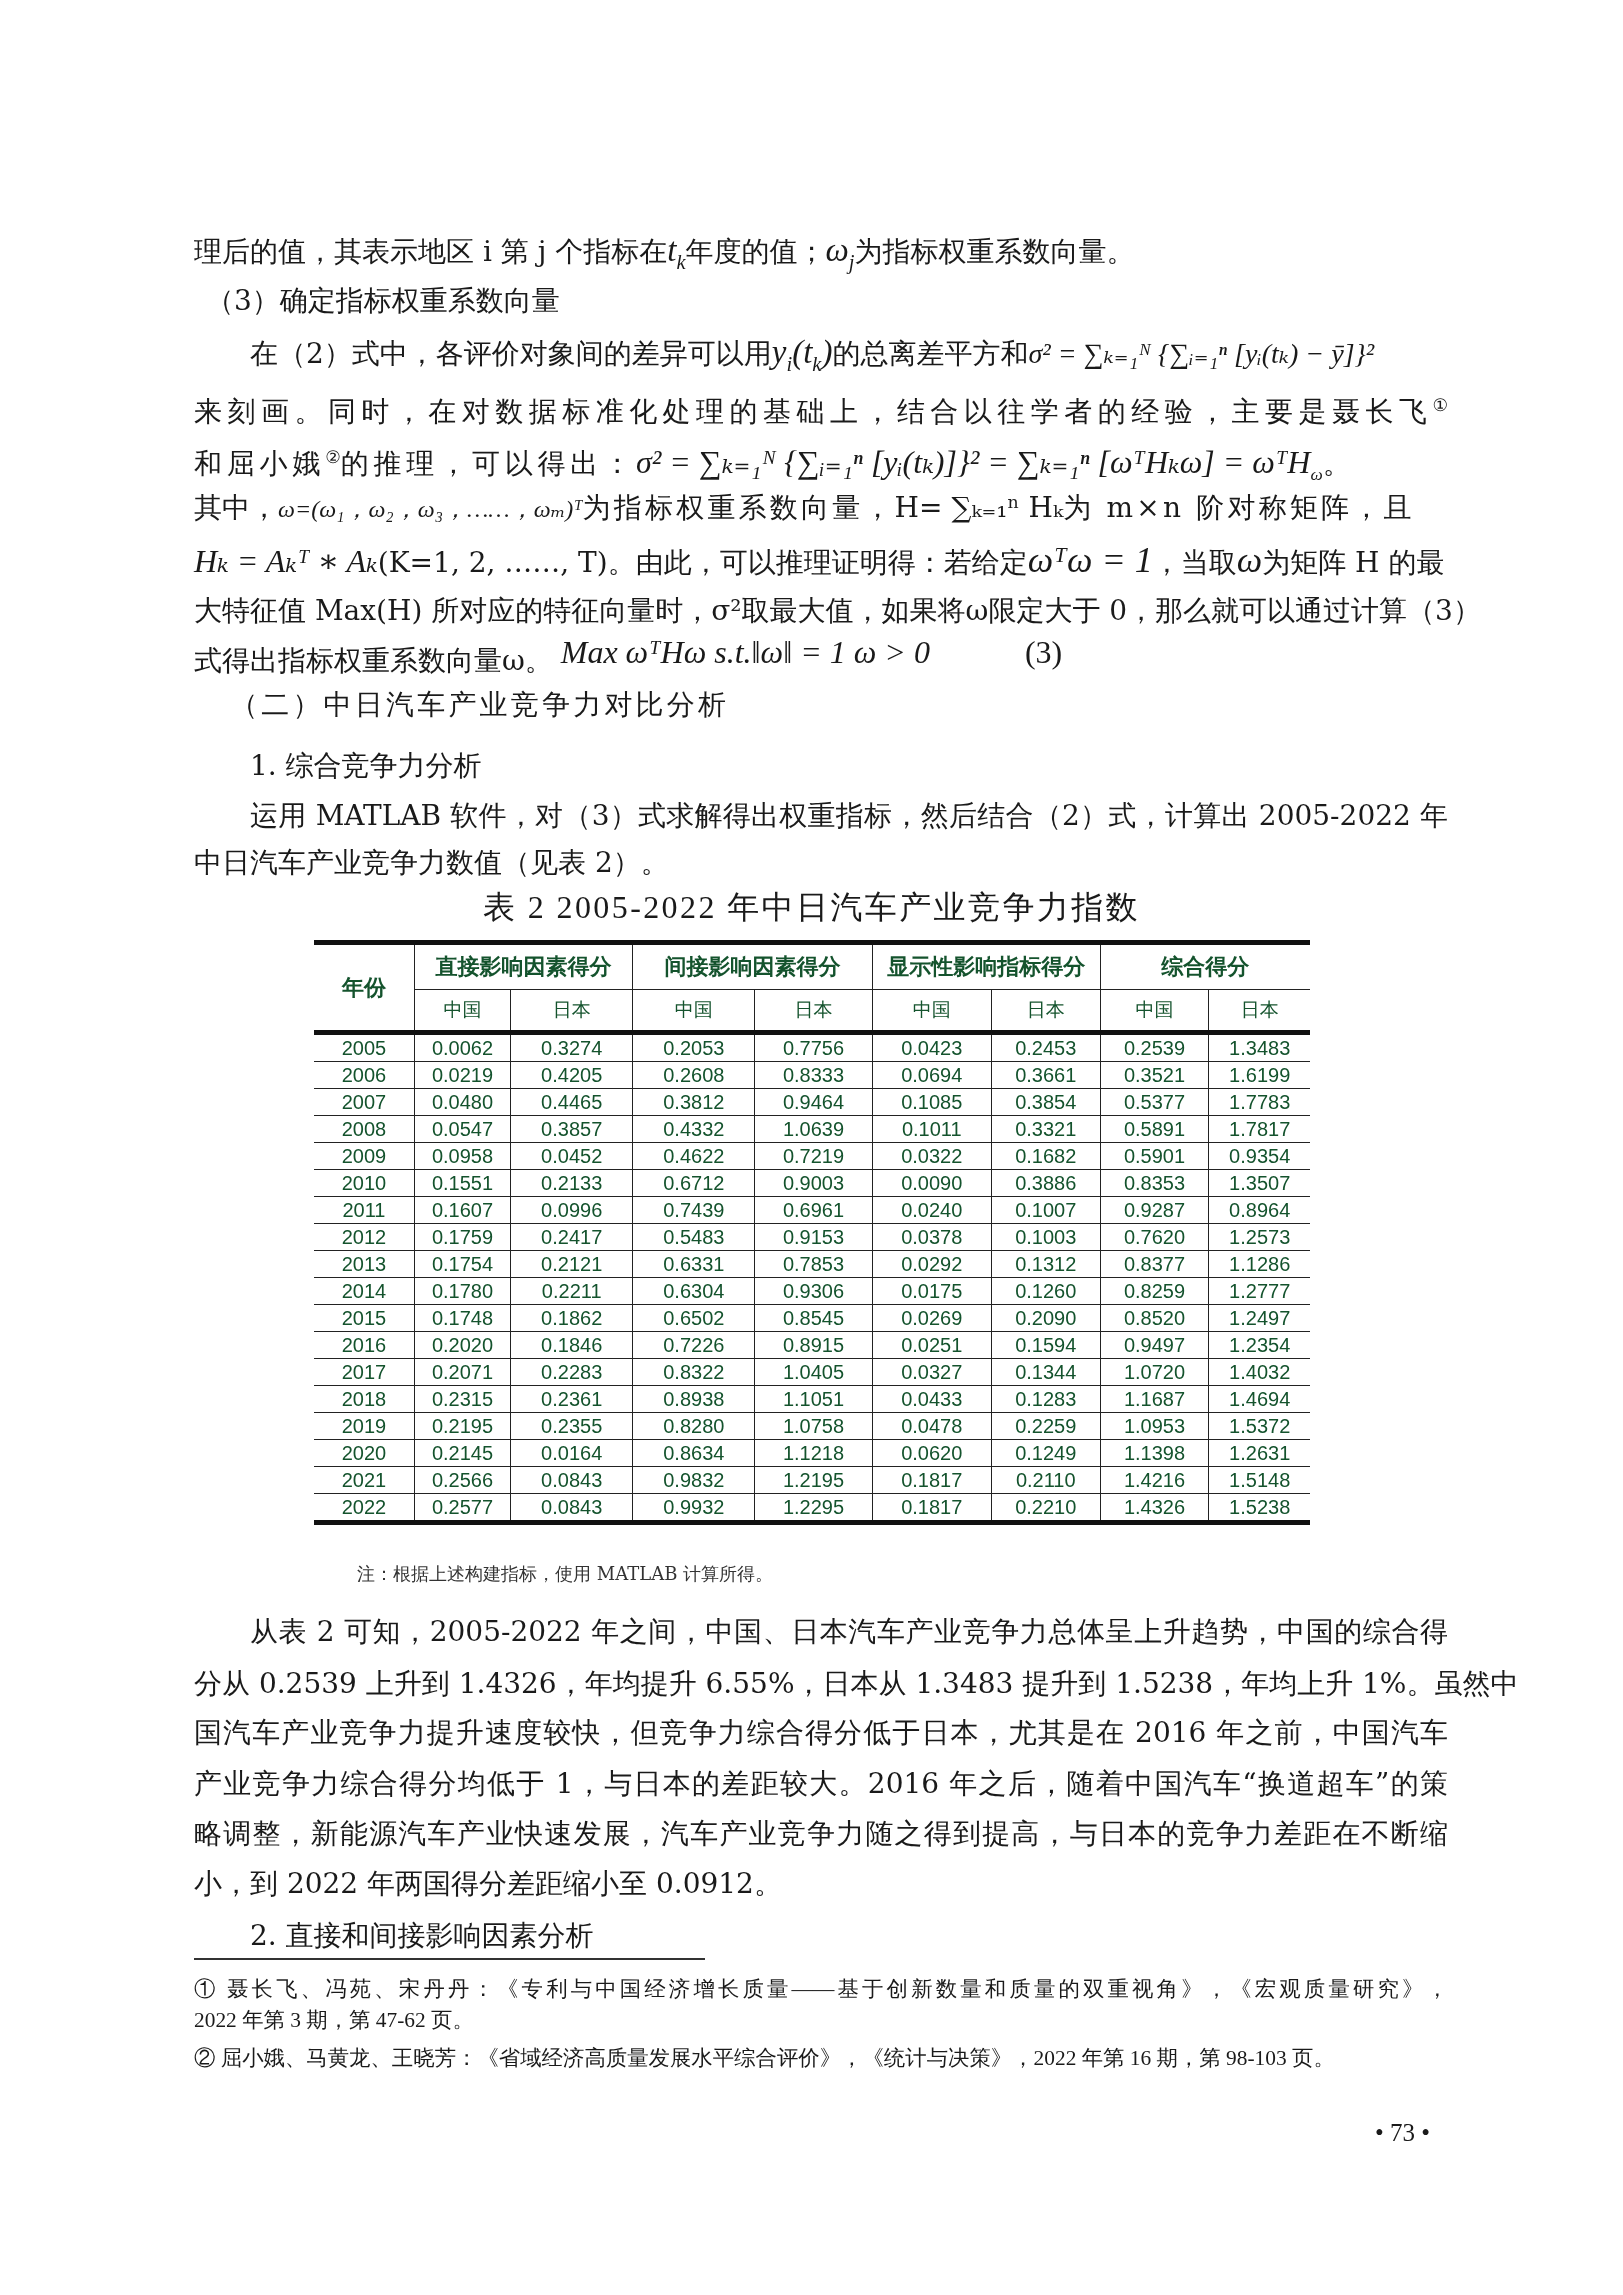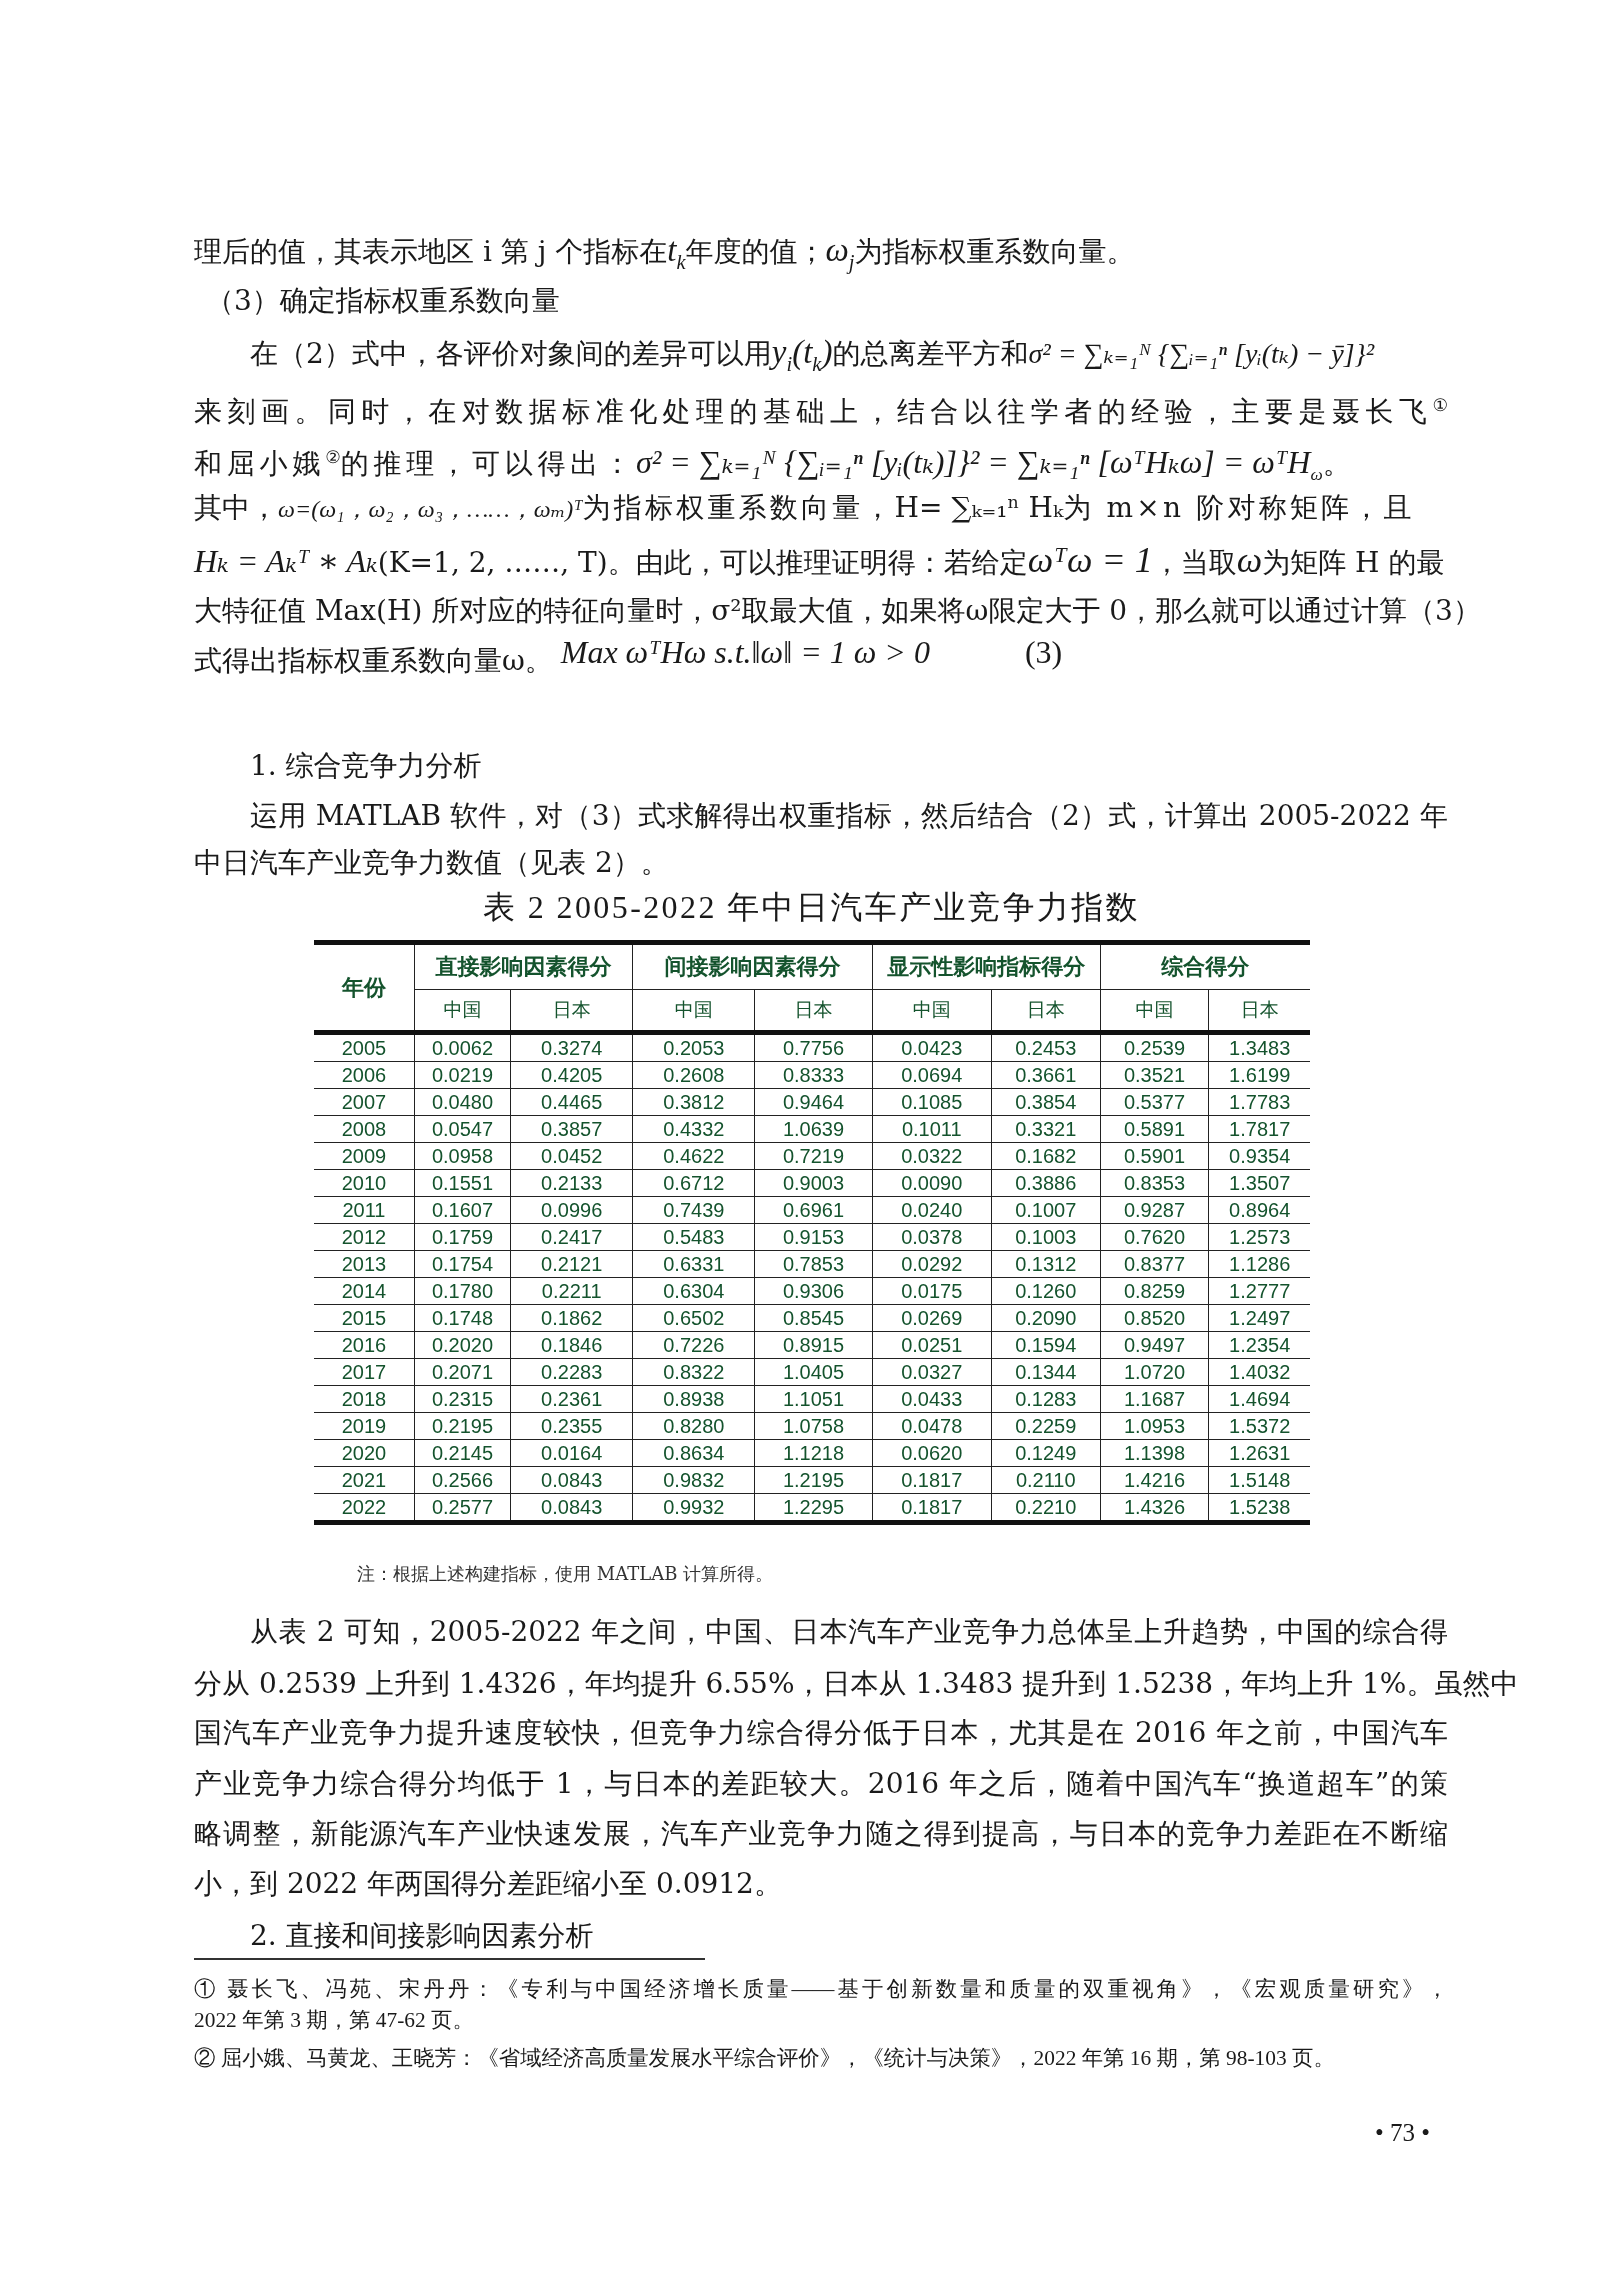--- a/index.html
+++ b/index.html
@@ -71,20 +71,21 @@
   <div class="line" style="top:592px;">大特征值 Max(H) 所对应的特征向量时，σ²取最大值，如果将ω限定大于 0，那么就可以通过计算（3）</div>
 
   <div class="line" style="top:642px;">式得出指标权重系数向量ω。</div>
 
   <div class="eq" style="top:628px; left:-71px; top:634px;">
   </div>
   <div class="eq" style="top:634px;">
     <span>Max ωᵀHω    s.t.‖ω‖ = 1    ω &gt; 0</span><span class="num">(3)</span>
   </div>
 
+  <div class="line heading2" style="top:686px; left:230px;">（二）中日汽车产业竞争力对比分析</div>
 
   <div class="line" style="top:747px; left:250px;">1. 综合竞争力分析</div>
 
   <div class="line indent just" style="top:797px;">运用 MATLAB 软件，对（3）式求解得出权重指标，然后结合（2）式，计算出 2005-2022 年</div>
   <div class="line" style="top:844px;">中日汽车产业竞争力数值（见表 2）。</div>
 
   <div class="caption">表 2 2005-2022 年中日汽车产业竞争力指数</div>
 
   <table class="data">
     <colgroup>

